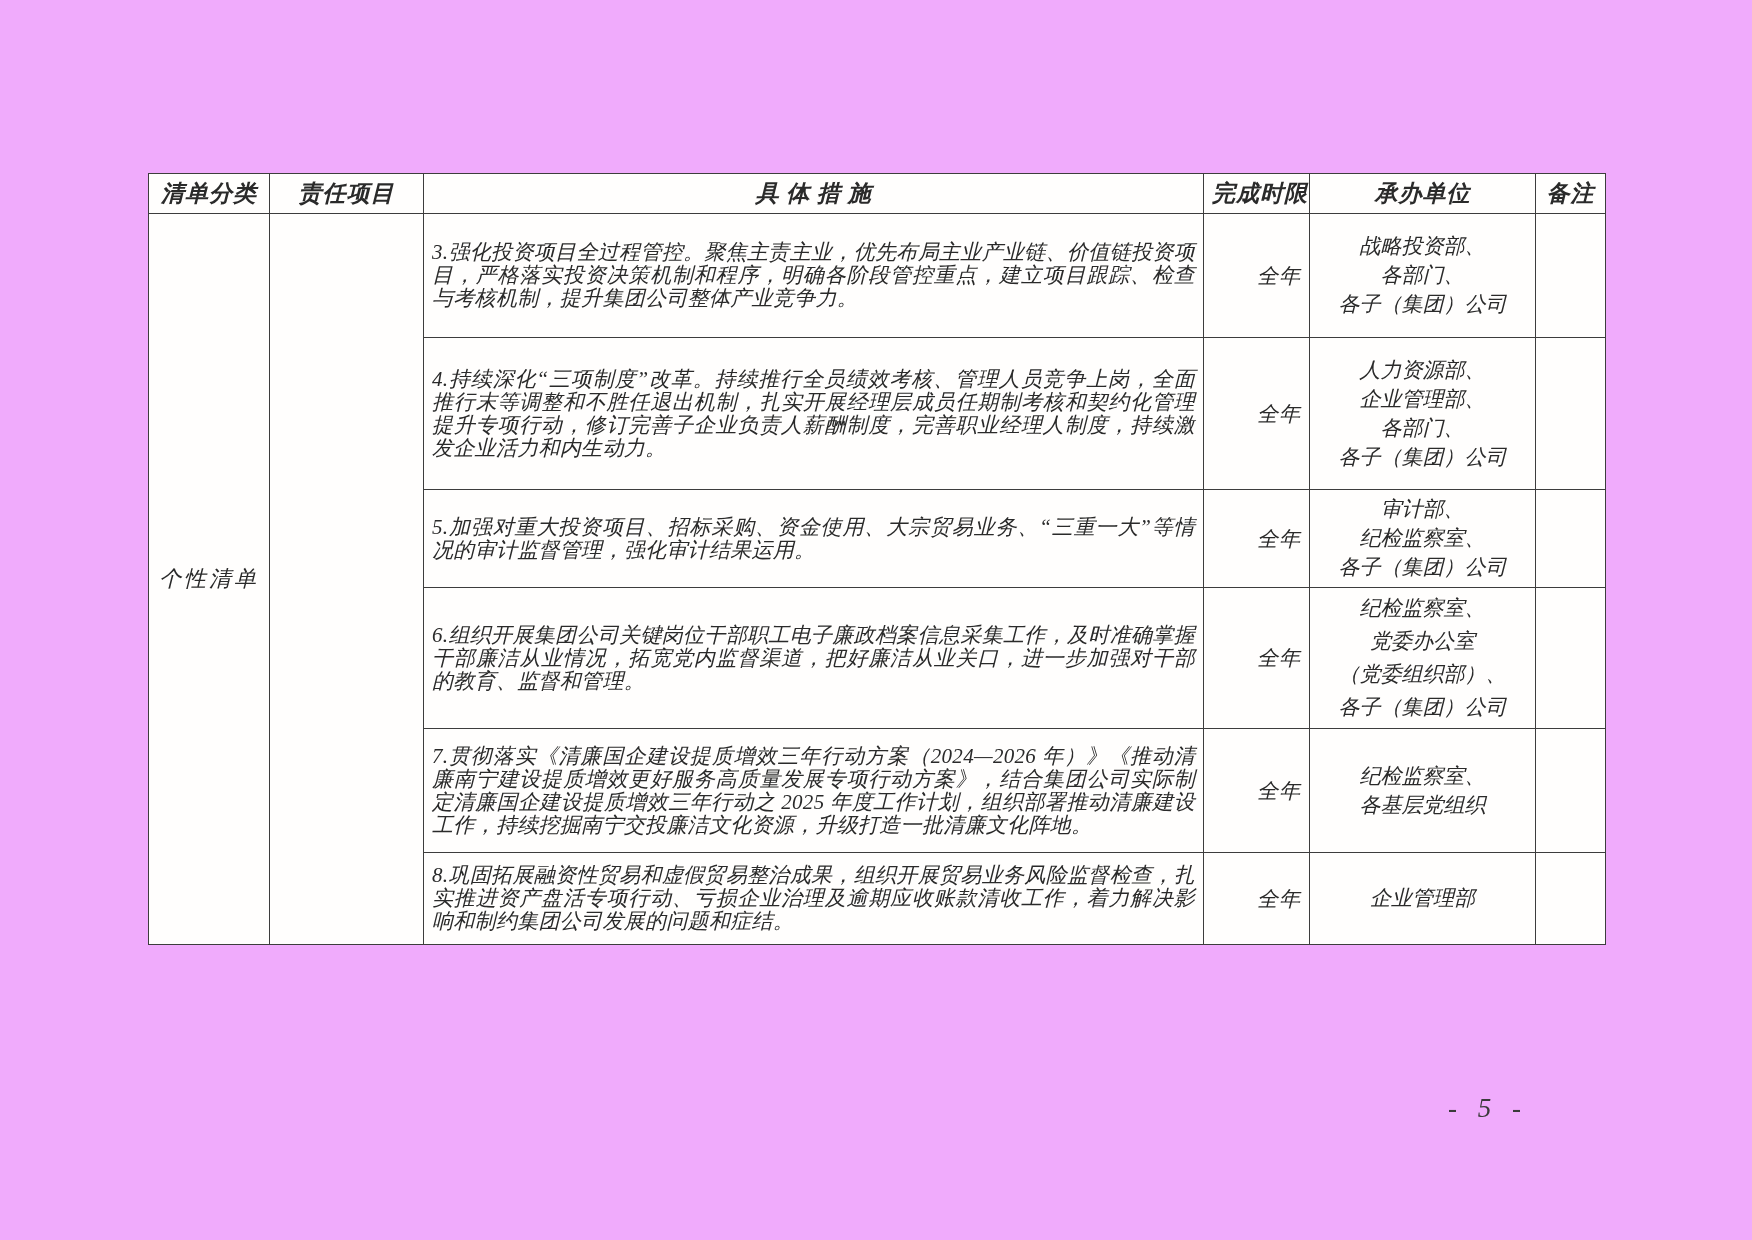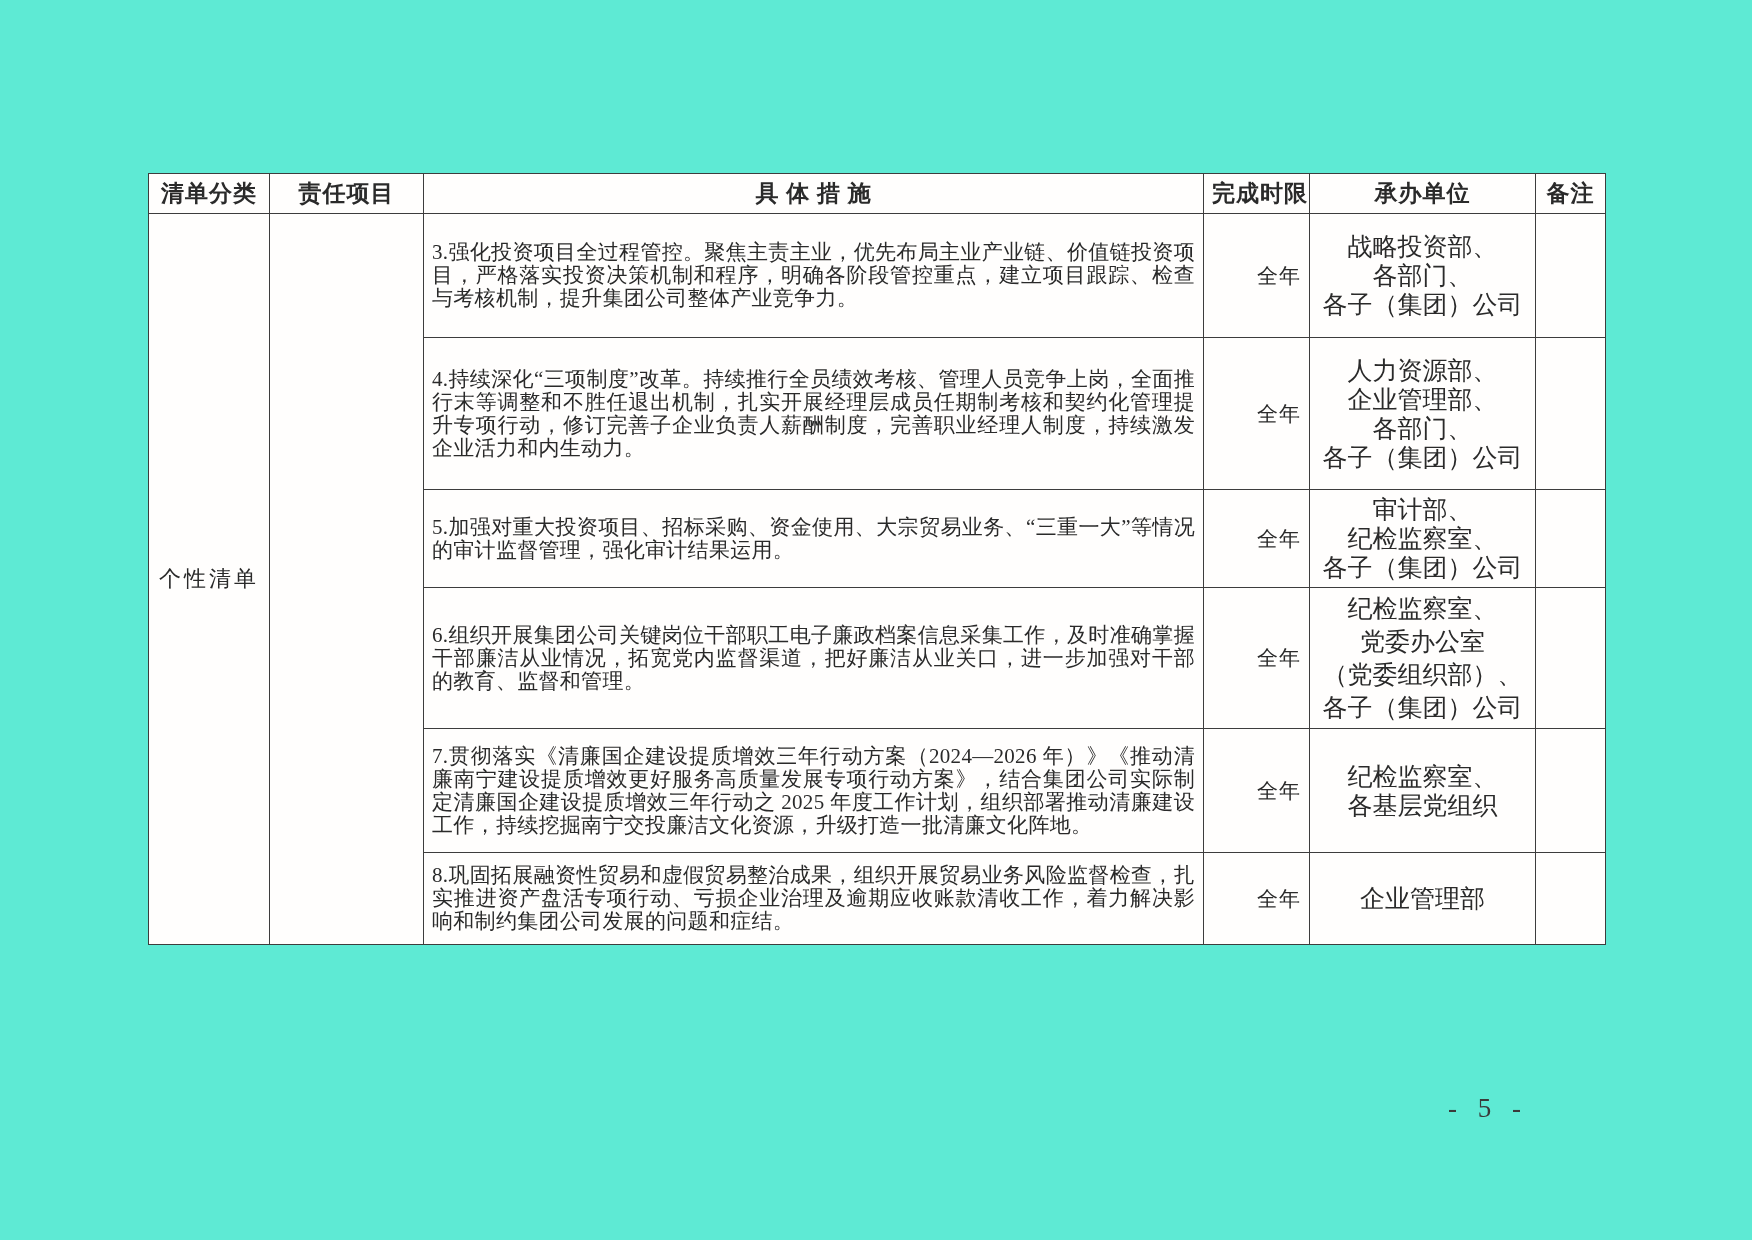--- a/index.html
+++ b/index.html
@@ -5,23 +5,24 @@
   html, body {
     margin: 0;
     padding: 0;
     background: #ffffff;
     font-family: "Liberation Serif", "DejaVu Serif", serif;
   }
   .page {
     position: relative;
     width: 1752px;
     height: 1240px;
-    background: #5eead4;
+    background: #f0abfc;
     overflow: hidden;
     color: #262626;
+    font-style: italic;
   }
   table.doc-table {
     position: absolute;
     left: 148px;
     top: 173px;
     width: 1457px;
     border-collapse: collapse;
     table-layout: fixed;
     background: #fffefd;
   }
@@ -54,21 +55,21 @@
     padding: 6px 12px;
     letter-spacing: 0.3px;
   }
   td.deadline-cell {
     text-align: right;
     font-size: 21px;
     letter-spacing: 1px;
   }
   td.units-cell {
     text-align: center;
-    font-size: 25px;
+    font-size: 21px;
     padding: 6px 4px;
   }
   td.units-cell .unit-line {
     line-height: 29px;
   }
   tr.loose td.units-cell .unit-line {
     line-height: 33px;
   }
   td.remark-cell { }
   .page-number {

